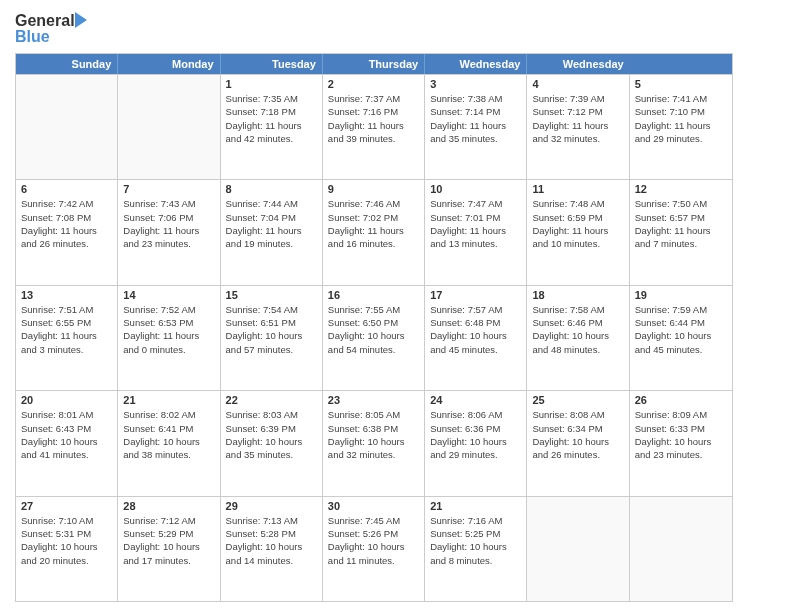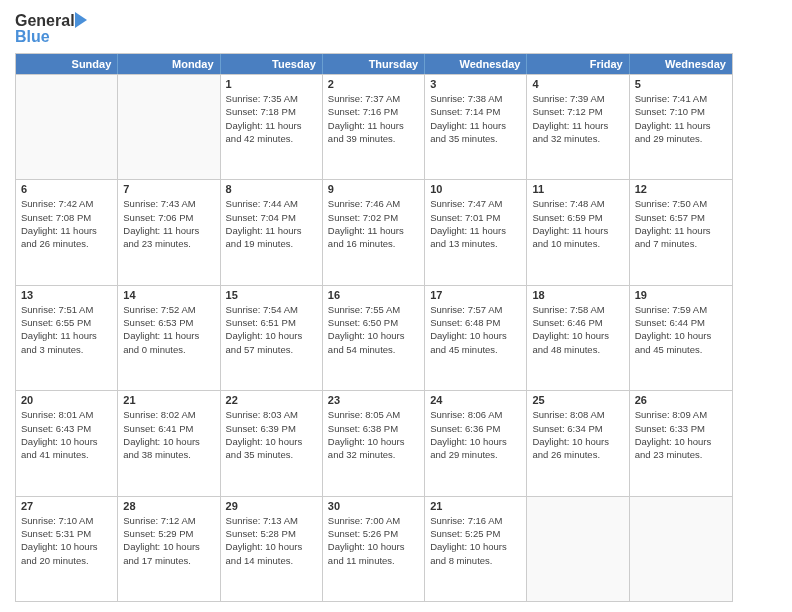--- a/index.html
+++ b/index.html
@@ -112,21 +112,20 @@
     </div>
   </div>
 
   <div class="calendar">
     <div class="cal-header-row">
     <div class="cal-header-cell">Sunday</div>
         <div class="cal-header-cell">Monday</div>
         <div class="cal-header-cell">Tuesday</div>
         <div class="cal-header-cell">Thursday</div>
         <div class="cal-header-cell">Wednesday</div>
-        <div class="cal-header-cell">Friday</div>
         <div class="cal-header-cell">Wednesday</div>
       </div>
     <div class="cal-body">
     <div class="cal-week">
           <div class="cal-cell empty"></div>
           <div class="cal-cell empty"></div>
           <div class="cal-cell">
             <div class="day-num">1</div>
             <div class="cell-line">Sunrise: 7:35 AM</div>
             <div class="cell-line">Sunset: 7:18 PM</div>
@@ -332,21 +331,21 @@
           </div>
           <div class="cal-cell">
             <div class="day-num">29</div>
             <div class="cell-line">Sunrise: 7:13 AM</div>
             <div class="cell-line">Sunset: 5:28 PM</div>
             <div class="cell-line">Daylight: 10 hours</div>
             <div class="cell-line">and 14 minutes.</div>
           </div>
           <div class="cal-cell">
             <div class="day-num">30</div>
-            <div class="cell-line">Sunrise: 7:00 AM</div>
+            <div class="cell-line">Sunrise: 7:45 AM</div>
             <div class="cell-line">Sunset: 5:26 PM</div>
             <div class="cell-line">Daylight: 10 hours</div>
             <div class="cell-line">and 11 minutes.</div>
           </div>
           <div class="cal-cell">
             <div class="day-num">21</div>
             <div class="cell-line">Sunrise: 7:16 AM</div>
             <div class="cell-line">Sunset: 5:25 PM</div>
             <div class="cell-line">Daylight: 10 hours</div>
             <div class="cell-line">and 8 minutes.</div>

